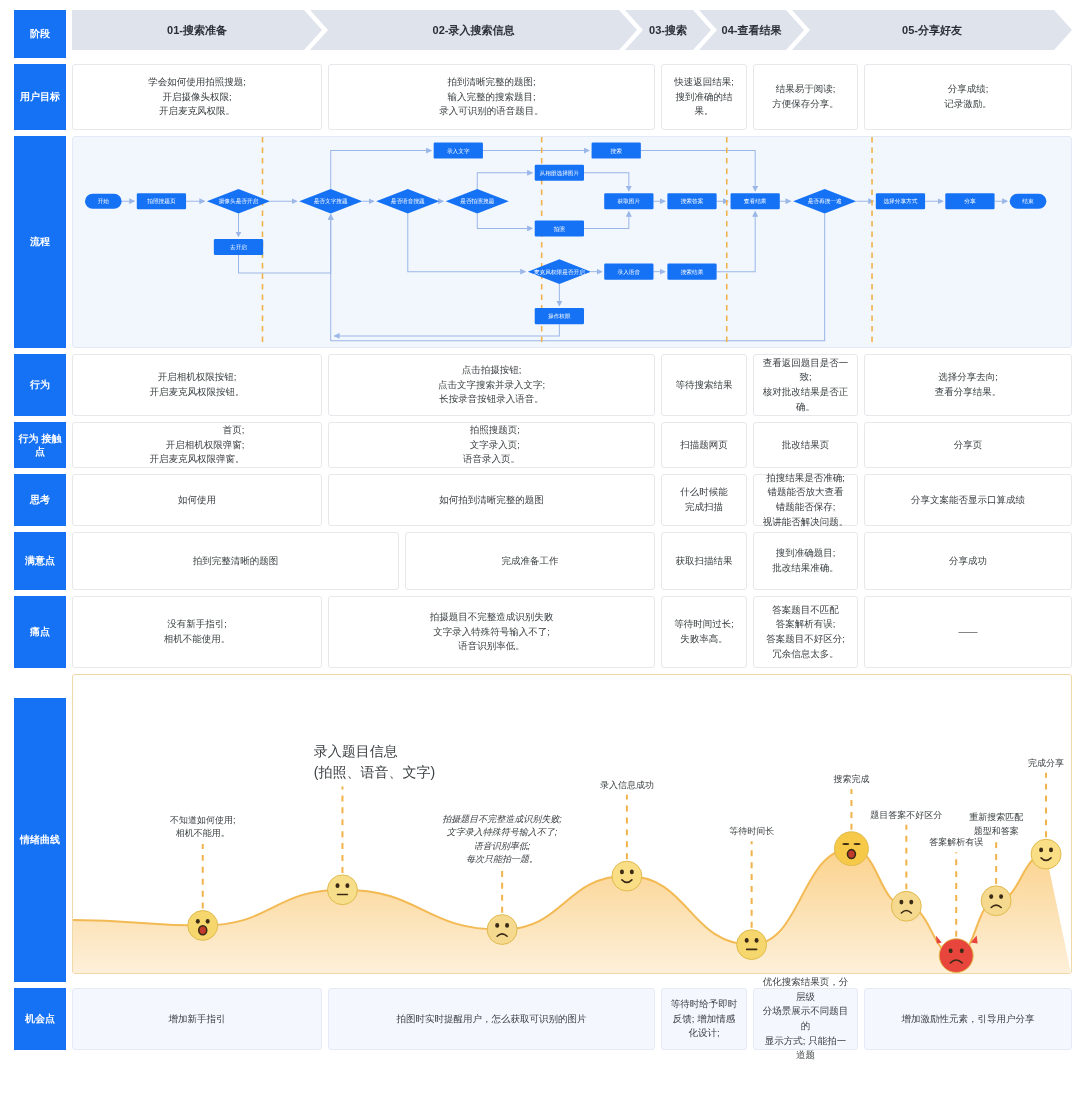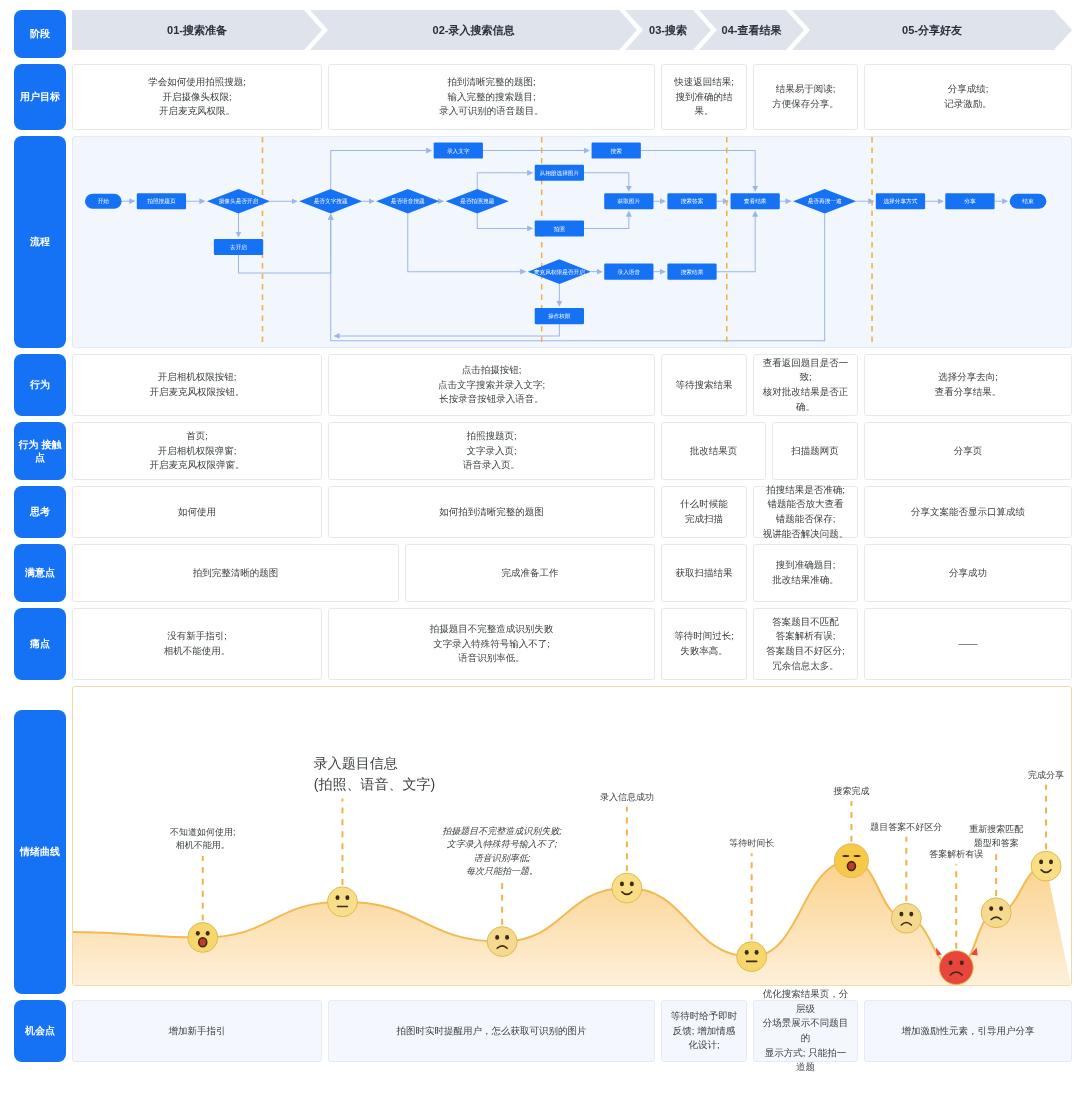--- a/index.html
+++ b/index.html
@@ -12,21 +12,21 @@
   }
   .journey { width: 1080px; padding: 10px 8px 8px 14px; }
 
   .row { display: flex; align-items: stretch; margin-bottom: 6px; }
   .rowlabel {
     width: 52px; min-width: 52px;
     background: #1672F5; color: #fff;
     font-size: 10px; font-weight: bold;
     display: flex; align-items: center; justify-content: center;
     text-align: center; line-height: 1.35;
-    border-radius: 8px;
+    border-radius: 0;
   }
   .cells { display: flex; flex: 1; margin-left: 6px; gap: 6px; }
 
   
   .stage-row .cells { gap: 0; }
   .stage {
     background: #DFE3EC; color: #2b2f38;
     font-size: 11px; font-weight: bold;
     display: flex; align-items: center; justify-content: center;
     height: 40px; position: relative;
@@ -49,21 +49,21 @@
 
   
   .c1 { flex: 0 0 250px; }
   .c2 { flex: 0 0 327px; }
   .c3 { flex: 0 0 86px; }
   .c4 { flex: 0 0 105px; }
   .c5 { flex: 1 1 auto; }
 
   .goal-row .cell { height: 66px; }
   .behavior-row .cell { height: 62px; }
-  .touch-row .cell { height: 58px; }
+  .touch-row .cell { height: 46px; text-align: right; }
   .think-row .cell { height: 52px; }
   .satis-row .cell { height: 58px; }
   .pain-row .cell { height: 72px; }
   .opp-row .cell { height: 62px; }
   .stage-row .rowlabel { height: 48px; }
 
   
   .flow-row .cells { gap: 0; }
   .flowbox {
     flex: 1; background: #F2F6FD; border: 1px solid #E3EAF7;
@@ -230,22 +230,22 @@
   <div class="row touch-row">
     <div class="rowlabel">行为
 接触点</div>
     <div class="cells">
       <div class="cell c1">首页;
 开启相机权限弹窗;
 开启麦克风权限弹窗。</div>
       <div class="cell c2">拍照搜题页;
 文字录入页;
 语音录入页。</div>
+      <div class="cell c3">扫描题网页</div>
       <div class="cell c4">批改结果页</div>
-      <div class="cell c3">扫描题网页</div>
       <div class="cell c5">分享页</div>
     </div>
   </div>
 
   <div class="row think-row">
     <div class="rowlabel">思考</div>
     <div class="cells">
       <div class="cell c1">如何使用</div>
       <div class="cell c2">如何拍到清晰完整的题图</div>
       <div class="cell c3">什么时候能

